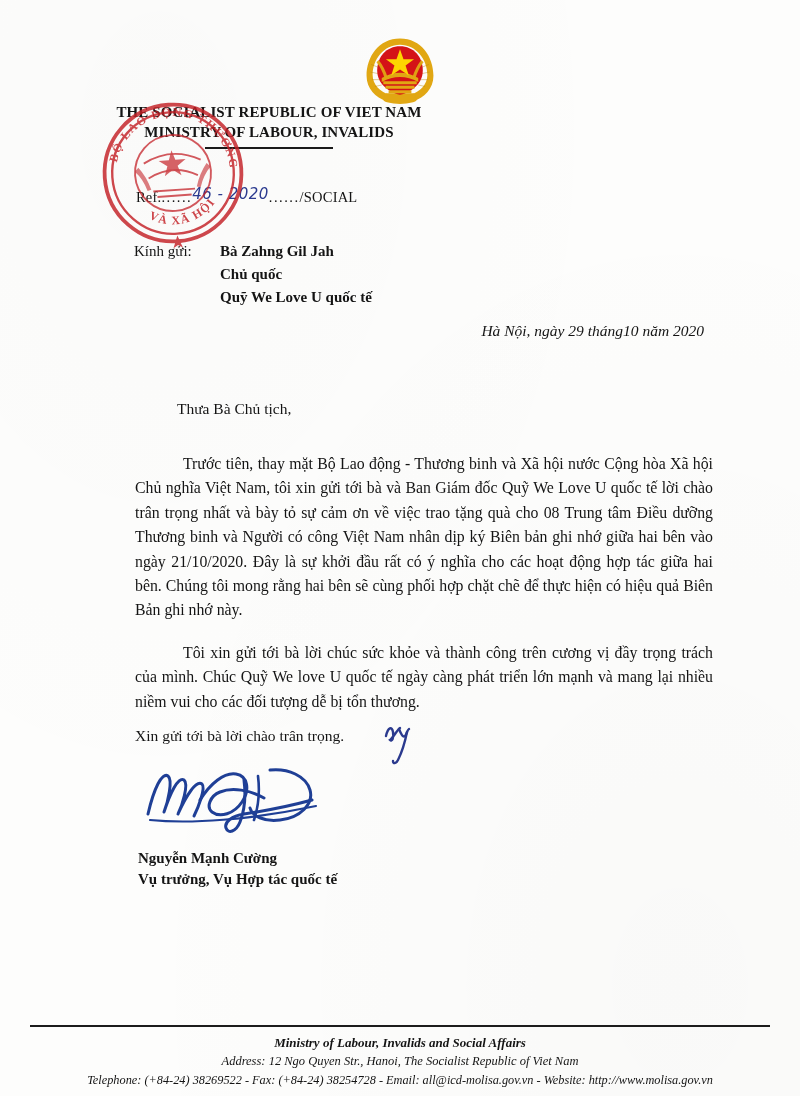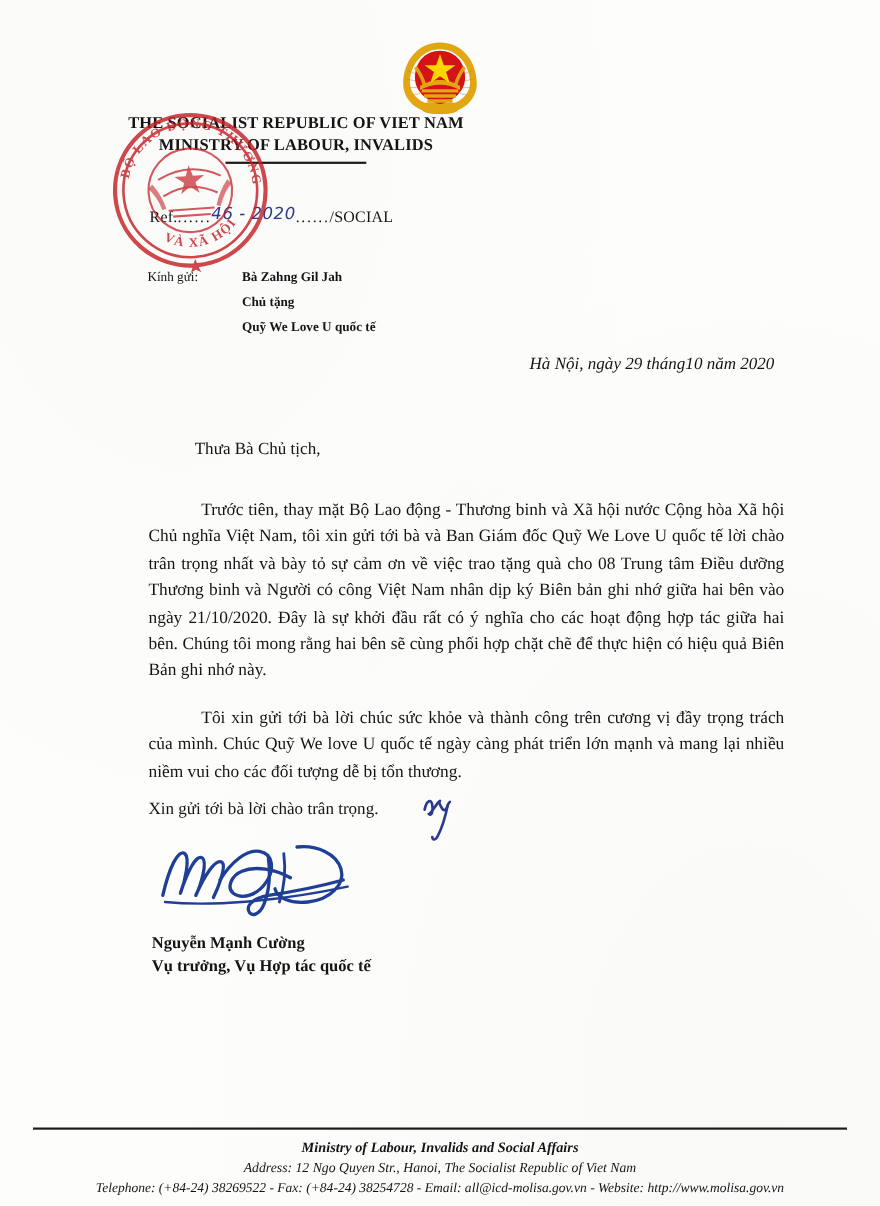--- a/index.html
+++ b/index.html
@@ -96,21 +96,21 @@
     pointer-events: none;
     transform: rotate(-4deg);
   }
   .stamp svg { display: block; width: 152px; height: 152px; }
 
   
   .recipient {
     position: absolute;
     left: 134px;
     top: 240px;
-    font-size: 12px;
+    font-size: 15px;
     line-height: 23px;
     z-index: 3;
   }
   .recipient-row { display: flex; }
   .recipient-label { width: 86px; flex: none; }
   .recipient-lines > div { line-height: 23px; font-weight: bold; }
 
   
   .date-line {
     position: absolute;
@@ -291,21 +291,21 @@
         <path d="M116 72 Q108 82 104 96 L108 97 Q112 84 120 76 Z"></path>
       </g>
     </svg>
   </div>
 
   <div class="recipient">
     <div class="recipient-row">
       <div class="recipient-label">Kính gửi:</div>
       <div class="recipient-lines">
         <div>Bà Zahng Gil Jah</div>
-        <div>Chủ tặng</div>
+        <div>Chủ quốc</div>
         <div>Quỹ We Love U quốc tế</div>
       </div>
     </div>
   </div>
 
   <div class="date-line">Hà Nội, ngày 29 tháng10 năm 2020</div>
 
   <div class="salutation">Thưa Bà Chủ tịch,</div>
 
   <div class="body-block">

